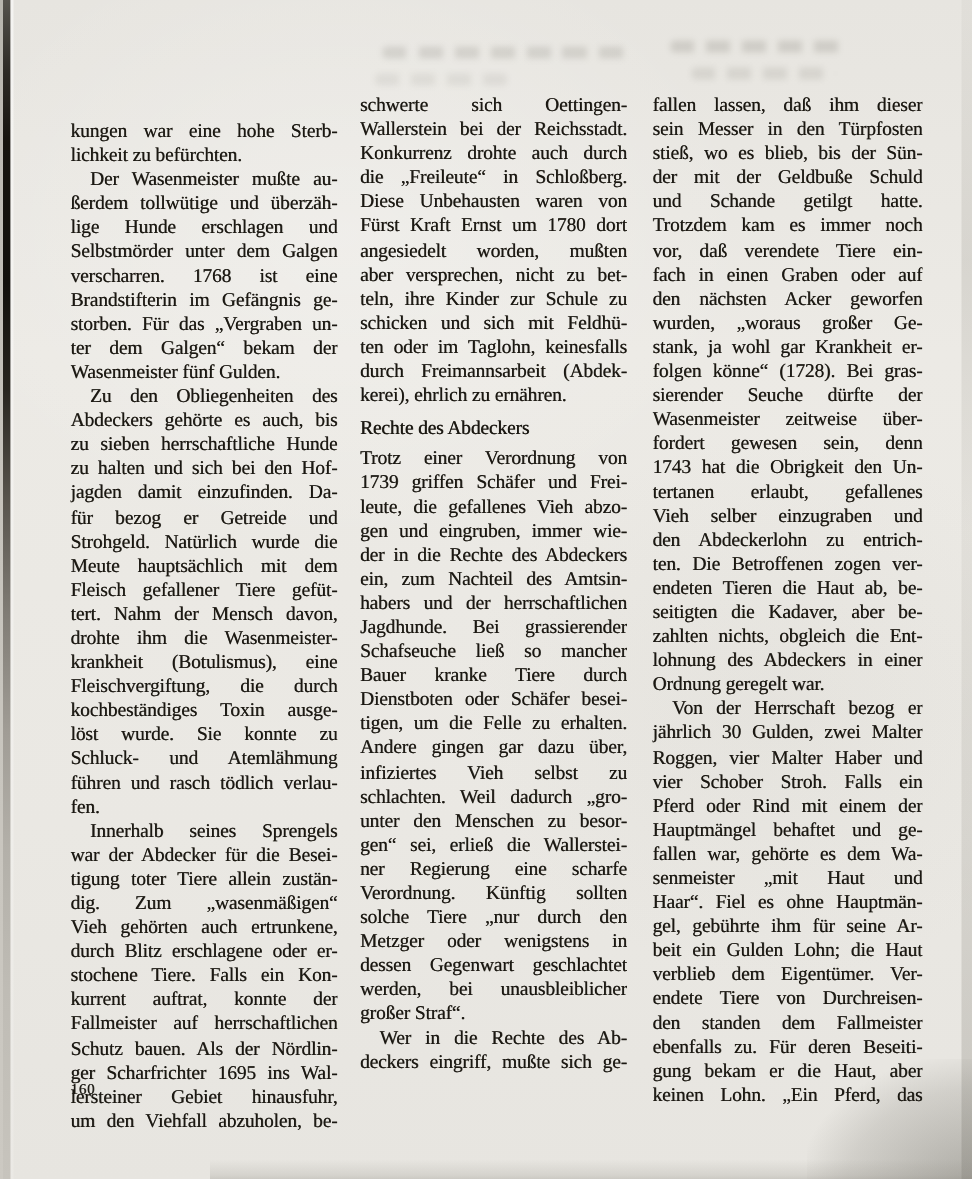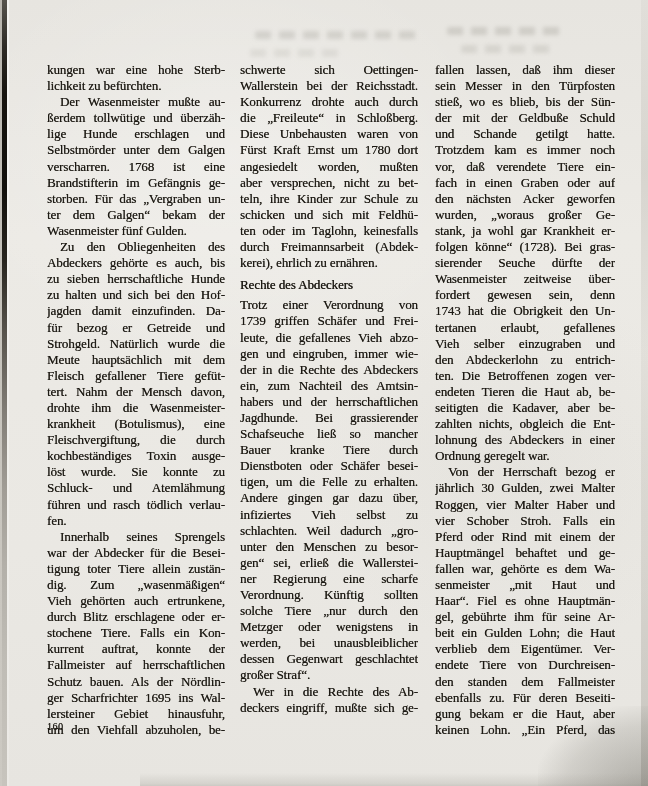--- a/index.html
+++ b/index.html
@@ -24,21 +24,21 @@
     color: var(--ink);
   }
 
   
   .column {
     position: absolute;
     top: 62px;
     width: 178px;
     overflow: hidden;
   }
-  .col-0 { left: 47px; }
+  .col-0 { left: 47px; margin-top: 17px; }
   .col-1 { left: 240px; }
   .col-2 { left: 435px; width: 180px; font-family: Liberation Serif, serif; }
 
   .line {
     height: 16.1px;
     line-height: 16.1px;
     font-size: 13px;
     letter-spacing: -0.1px;
     white-space: nowrap;
     overflow: hidden;
@@ -220,22 +220,22 @@
     <div class="line">tigen, um die Felle zu erhalten.</div>
     <div class="line">Andere gingen gar dazu über,</div>
     <div class="line">infiziertes Vieh selbst zu</div>
     <div class="line">schlachten. Weil dadurch „gro-</div>
     <div class="line">unter den Menschen zu besor-</div>
     <div class="line">gen“ sei, erließ die Wallerstei-</div>
     <div class="line">ner Regierung eine scharfe</div>
     <div class="line">Verordnung. Künftig sollten</div>
     <div class="line">solche Tiere „nur durch den</div>
     <div class="line">Metzger oder wenigstens in</div>
+    <div class="line">dessen Gegenwart geschlachtet</div>
     <div class="line">werden, bei unausbleiblicher</div>
-    <div class="line">dessen Gegenwart geschlachtet</div>
     <div class="line end">großer Straf“.</div>
     <div class="line indent">Wer in die Rechte des Ab-</div>
     <div class="line">deckers eingriff, mußte sich ge-</div>
   </div>
 <div class="column col-2">
     <div class="line">fallen lassen, daß ihm dieser</div>
     <div class="line">sein Messer in den Türpfosten</div>
     <div class="line">stieß, wo es blieb, bis der Sün-</div>
     <div class="line">der mit der Geldbuße Schuld</div>
     <div class="line">und Schande getilgt hatte.</div>

